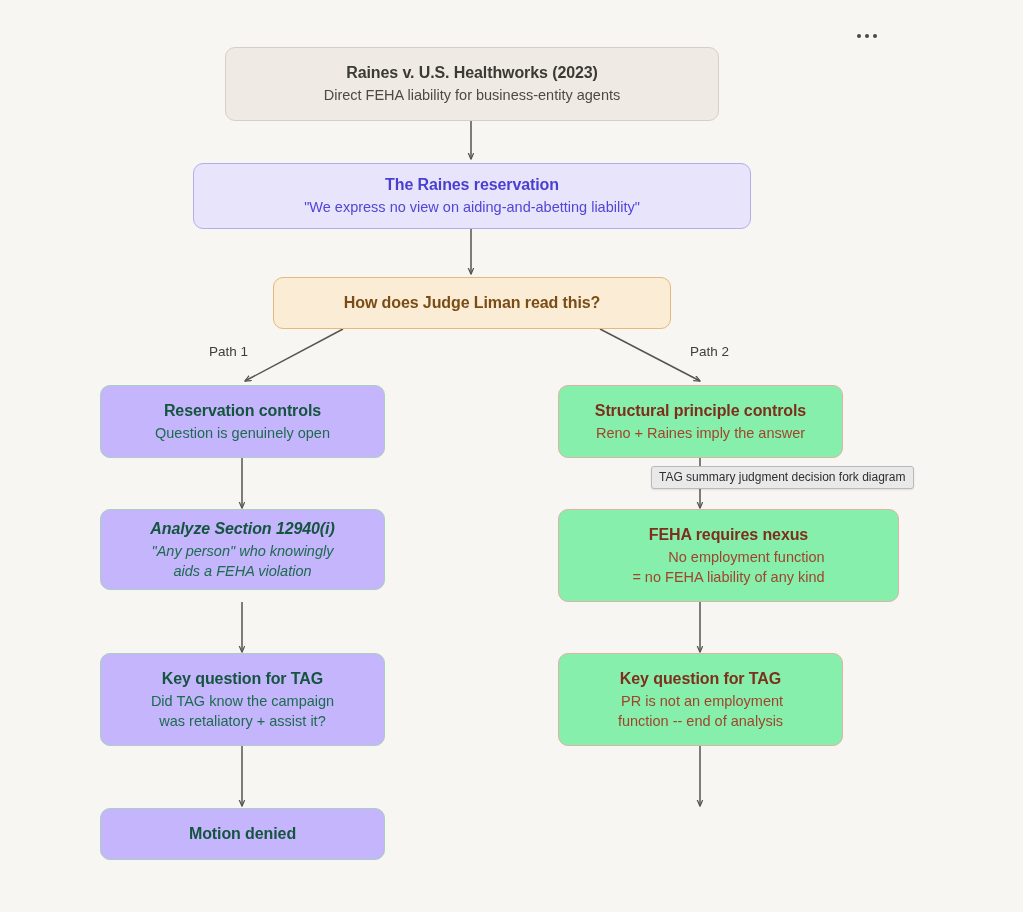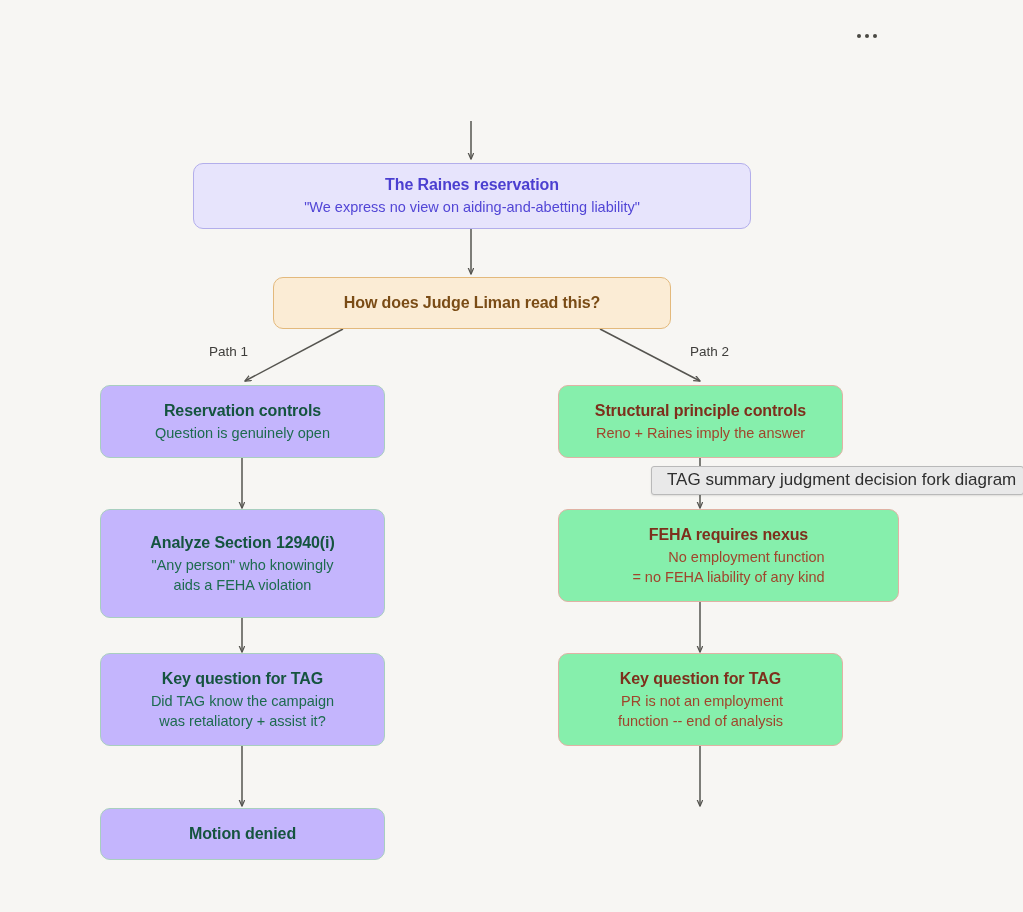--- a/index.html
+++ b/index.html
@@ -79,23 +79,23 @@
   }
 
   
   #diagram-caption {
     position: absolute;
     left: 651px;
     top: 466px;
     background: #e9e9e9;
     border: 1px solid #b9b9b9;
     border-radius: 3px;
-    font-size: 17px;
+    font-size: 12px;
     color: #2f2f2f;
-    padding: 3px 7px 4px 15px;
+    padding: 3px 7px 4px 7px;
     white-space: nowrap;
     box-shadow: 0 1px 2px rgba(0,0,0,0.10);
   }
 
   
   #overflow-menu {
     position: absolute;
     left: 849px;
     top: 24px;
     width: 36px;
@@ -145,39 +145,43 @@
       <path d="M700,746 L700,806"></path>
     </g>
   </svg>
 
   <div id="overflow-menu" title="More options">
     <span></span>
     <span></span>
     <span></span>
   </div>
 
+  <div class="node n-neutral" style="left:225px; top:47px; width:494px; height:74px;">
+    <div class="title">Raines v. U.S. Healthworks (2023)</div>
+    <div class="sub">Direct FEHA liability for business-entity agents</div>
+  </div>
 
   <div class="node n-purple" style="left:193px; top:163px; width:558px; height:66px;">
     <div class="title">The Raines reservation</div>
     <div class="sub">"We express no view on aiding-and-abetting liability"</div>
   </div>
 
   <div class="node n-cream" style="left:273px; top:277px; width:398px; height:52px;">
     <div class="title">How does Judge Liman read this?</div>
   </div>
 
   <div class="edge-label" style="left:209px; top:344px;">Path 1</div>
   <div class="edge-label" style="left:690px; top:344px;">Path 2</div>
 
   <div class="node n-green" style="left:100px; top:385px; width:285px; height:73px;">
     <div class="title">Reservation controls</div>
     <div class="sub">Question is genuinely open</div>
   </div>
 
-  <div class="node n-green" style="left:100px; top:509px; width:285px; height:109px;">
+  <div class="node n-green" style="left:100px; top:509px; width:285px; height:81px;font-style:italic;">
     <div class="title">Analyze Section 12940(i)</div>
     <div class="sub">
       <span class="l2">"Any person" who knowingly</span>
       <span class="l2">aids a FEHA violation</span>
     </div>
   </div>
 
   <div class="node n-green" style="left:100px; top:653px; width:285px; height:93px;">
     <div class="title">Key question for TAG</div>
     <div class="sub">

